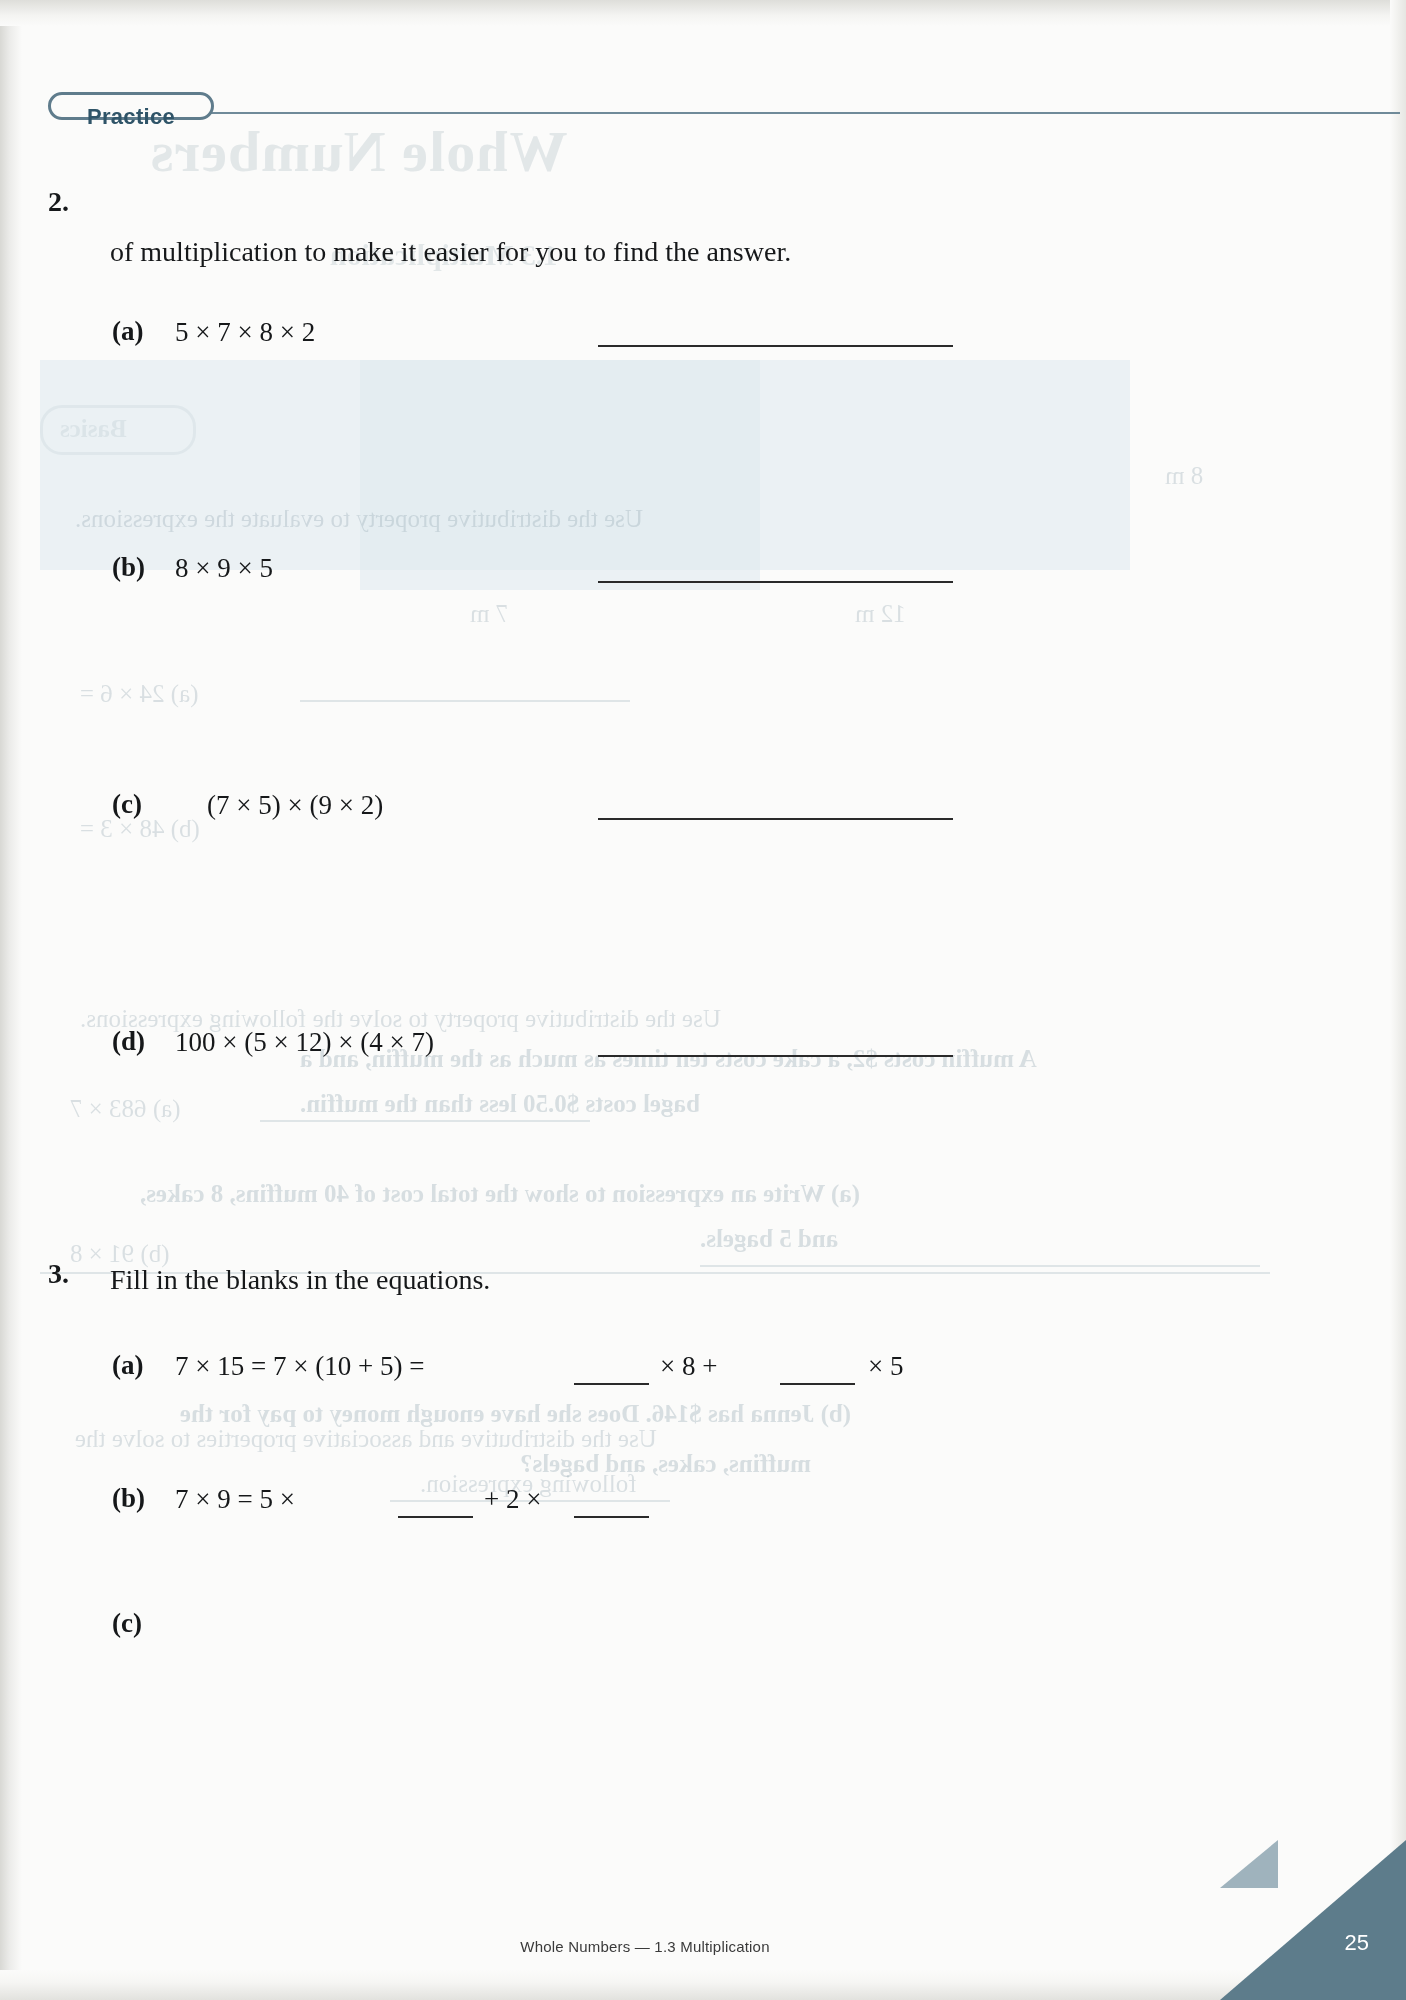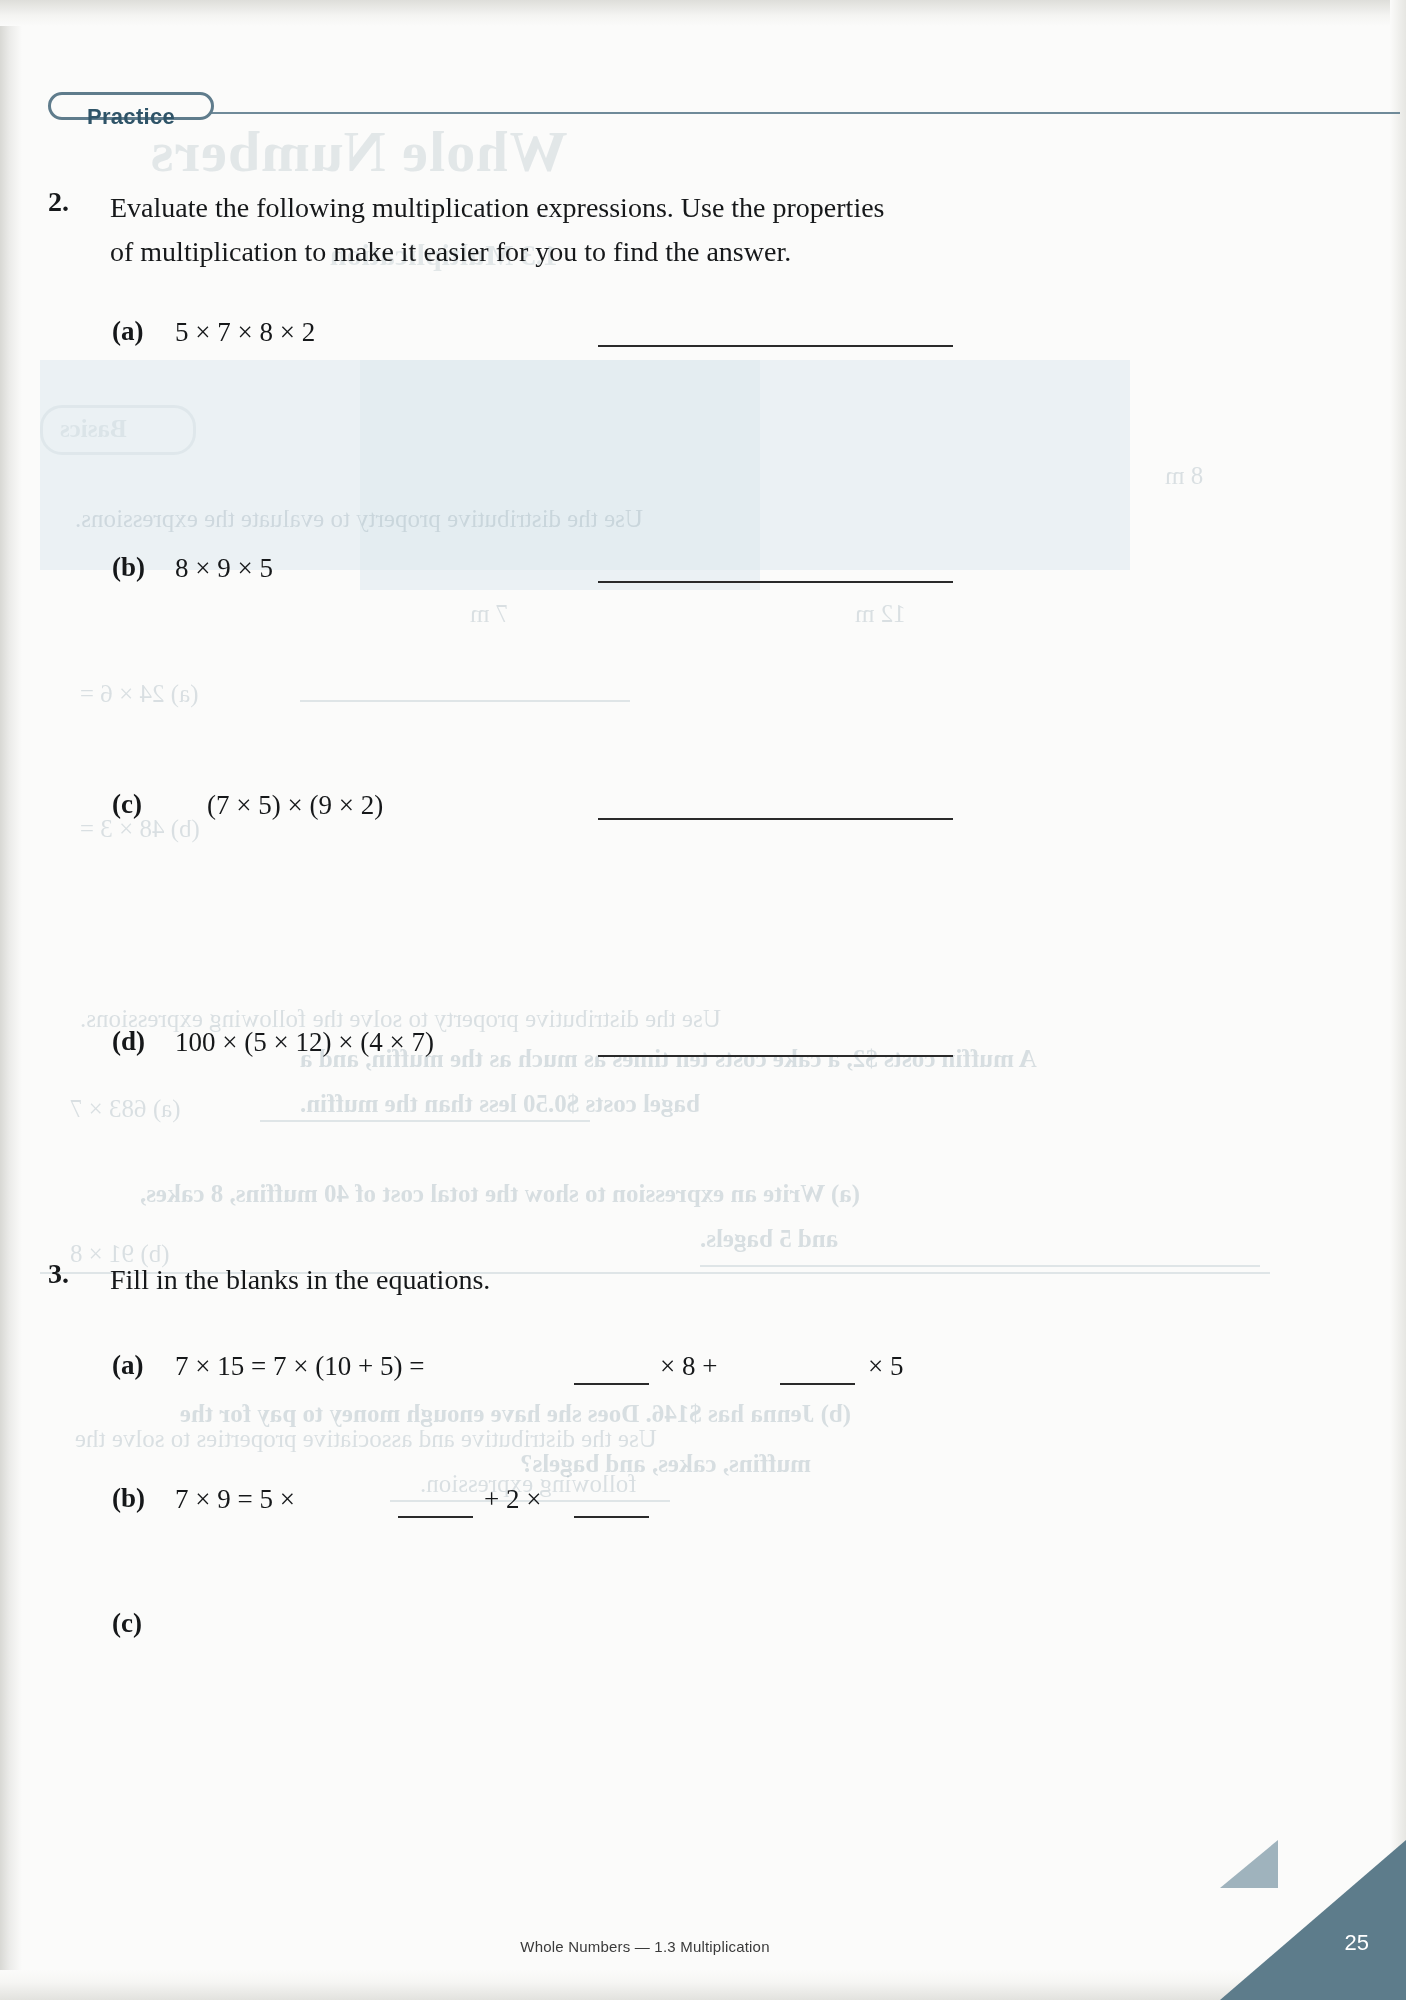--- a/index.html
+++ b/index.html
@@ -263,21 +263,20 @@
   </div>
 
   <div class="practice-rule"></div>
   <div class="practice-tab">
     <span>Practice</span>
   </div>
 
   <div class="content">
 
     <div class="qnum" style="left:48px; top:186px;">2.</div>
-    <div class="qtext" style="left:110px; top:186px;">Evaluate the following multiplication expressions. Use the properties</div>
     <div class="qtext" style="left:110px; top:230px;">of multiplication to make it easier for you to find the answer.</div>
 
     <div class="sublabel" style="left:112px; top:316px;">(a)</div>
     <div class="expr" style="left:175px; top:317px;">5 × 7 × 8 × 2</div>
     <div class="answer-rule" style="left:598px; top:345px; width:355px;"></div>
 
     <div class="sublabel" style="left:112px; top:552px;">(b)</div>
     <div class="expr" style="left:175px; top:553px;">8 × 9 × 5</div>
     <div class="answer-rule" style="left:598px; top:581px; width:355px;"></div>
 

